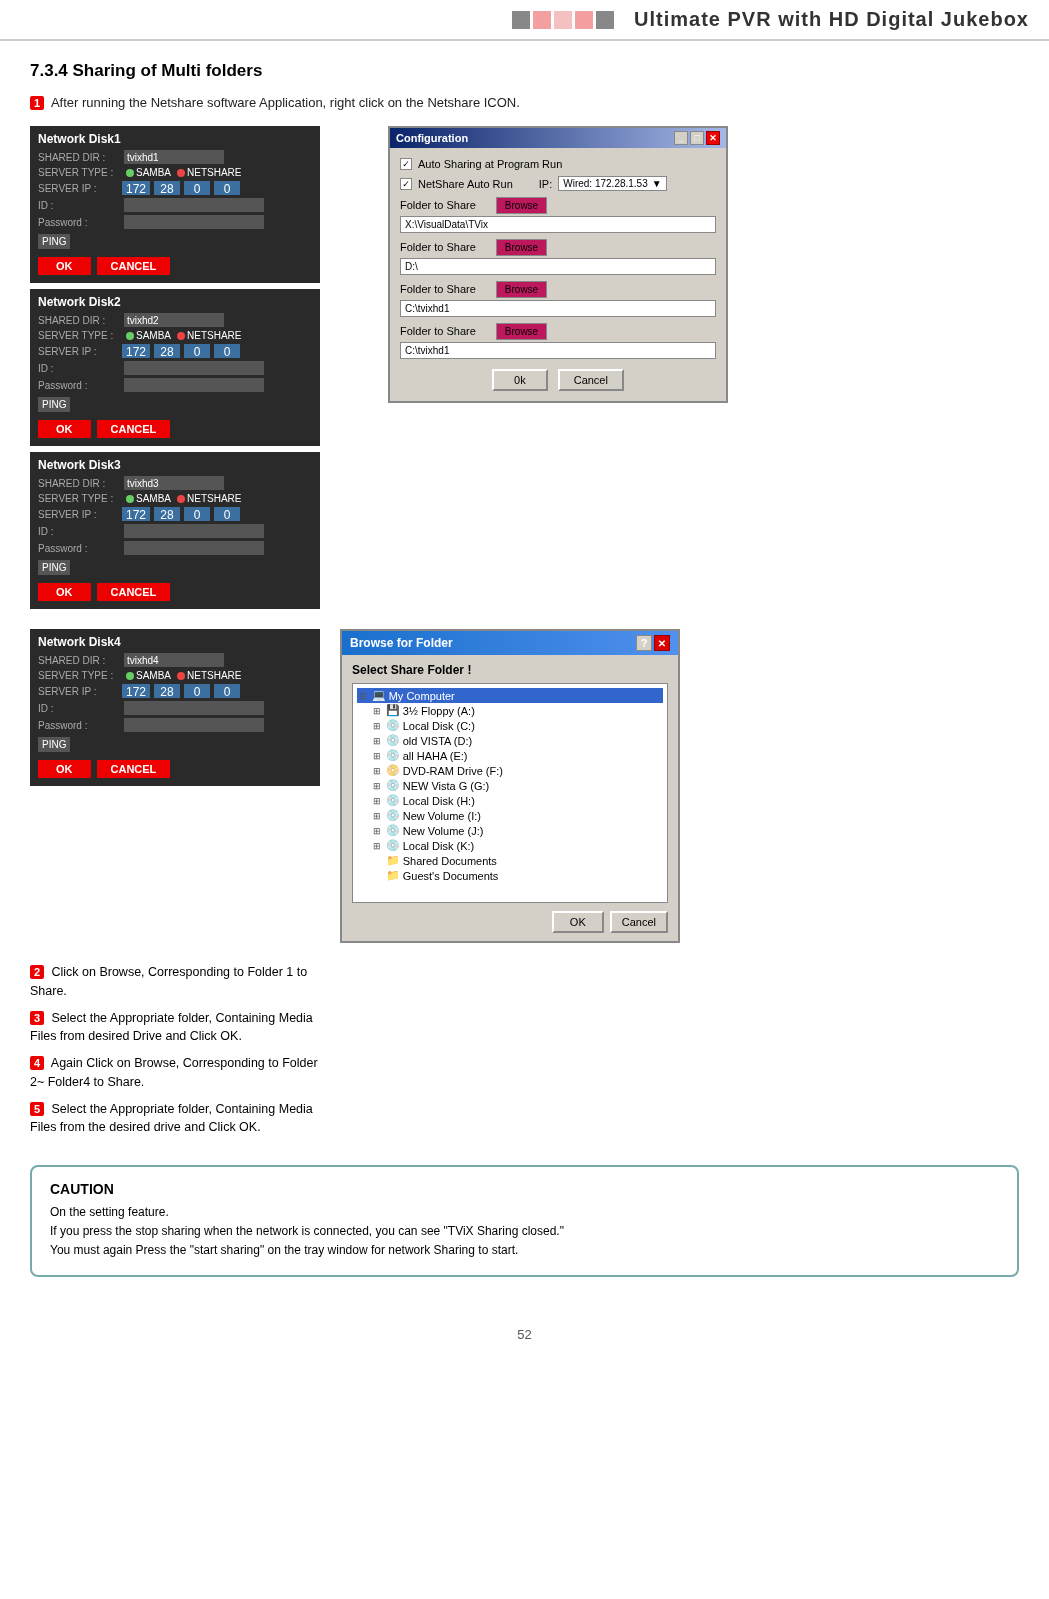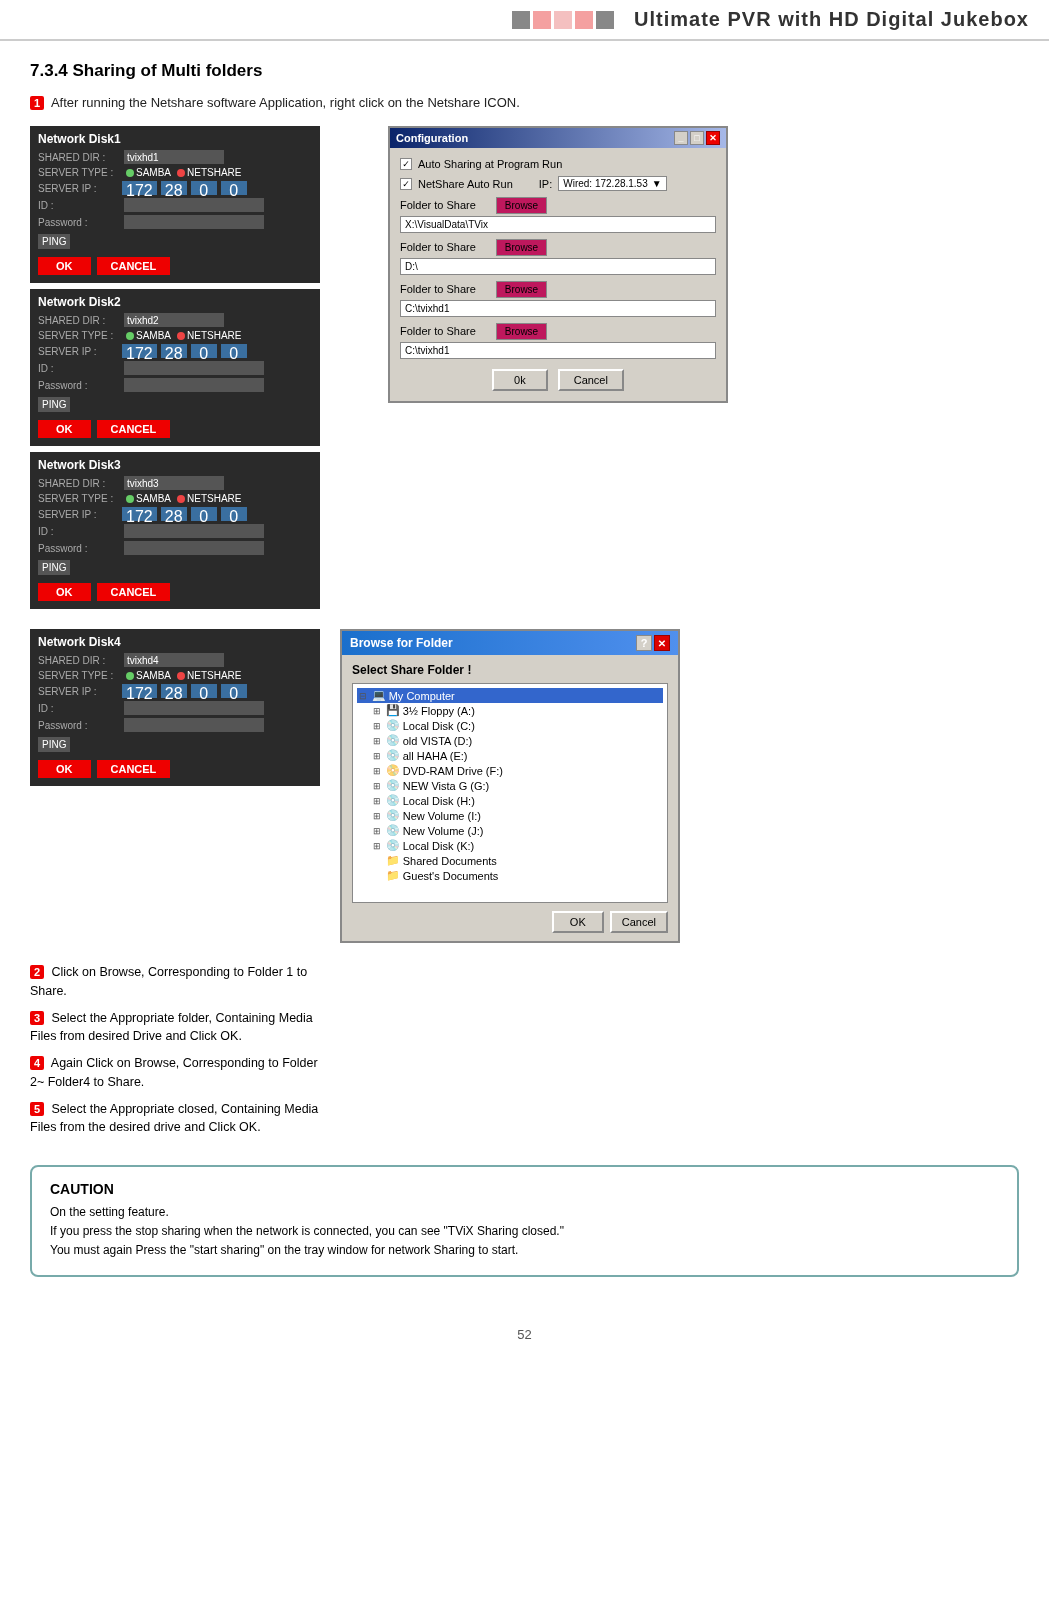--- a/index.html
+++ b/index.html
@@ -163,21 +163,21 @@
     }
     .serverip-label {
       color: #aaa;
       font-size: 10px;
       width: 82px;
       flex-shrink: 0;
     }
     .ip-box {
       background: #3a6fa0;
       color: #fff;
-      font-size: 16px;
+      font-size: 12px;
       padding: 1px 4px;
       height: 14px;
       min-width: 26px;
       text-align: center;
     }
     .ip-sep { color: #aaa; font-size: 10px; }
 
     .ping-btn {
       background: #555;
       color: #fff;
@@ -829,21 +829,21 @@
       <div class="text-para">
         <span class="red-num">3</span>
         <span>Select the Appropriate folder, Containing Media Files from desired Drive and Click OK.</span>
       </div>
       <div class="text-para">
         <span class="red-num">4</span>
         <span>Again Click on Browse, Corresponding to Folder 2~ Folder4 to Share.</span>
       </div>
       <div class="text-para">
         <span class="red-num">5</span>
-        <span>Select the Appropriate closed, Containing Media Files from the desired drive and Click OK.</span>
+        <span>Select the Appropriate folder, Containing Media Files from the desired drive and Click OK.</span>
       </div>
     </div>
     <div class="text-right">
       
     </div>
   </div>
 
   <div class="caution-box">
     <div class="caution-title">CAUTION</div>
     <div class="caution-text">

